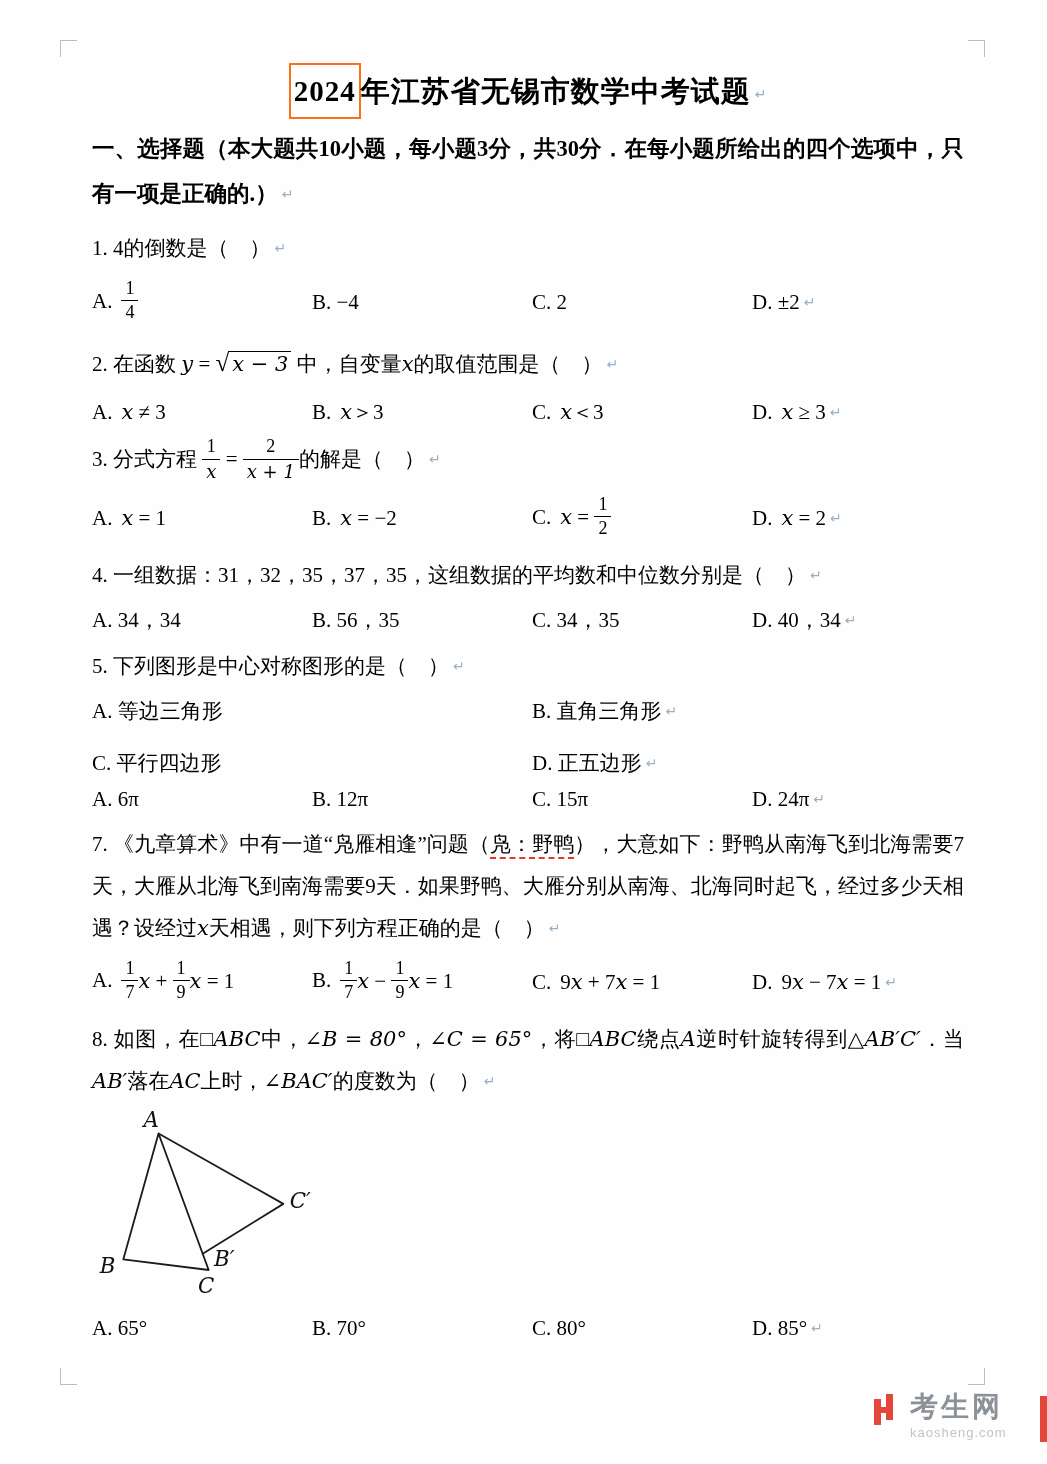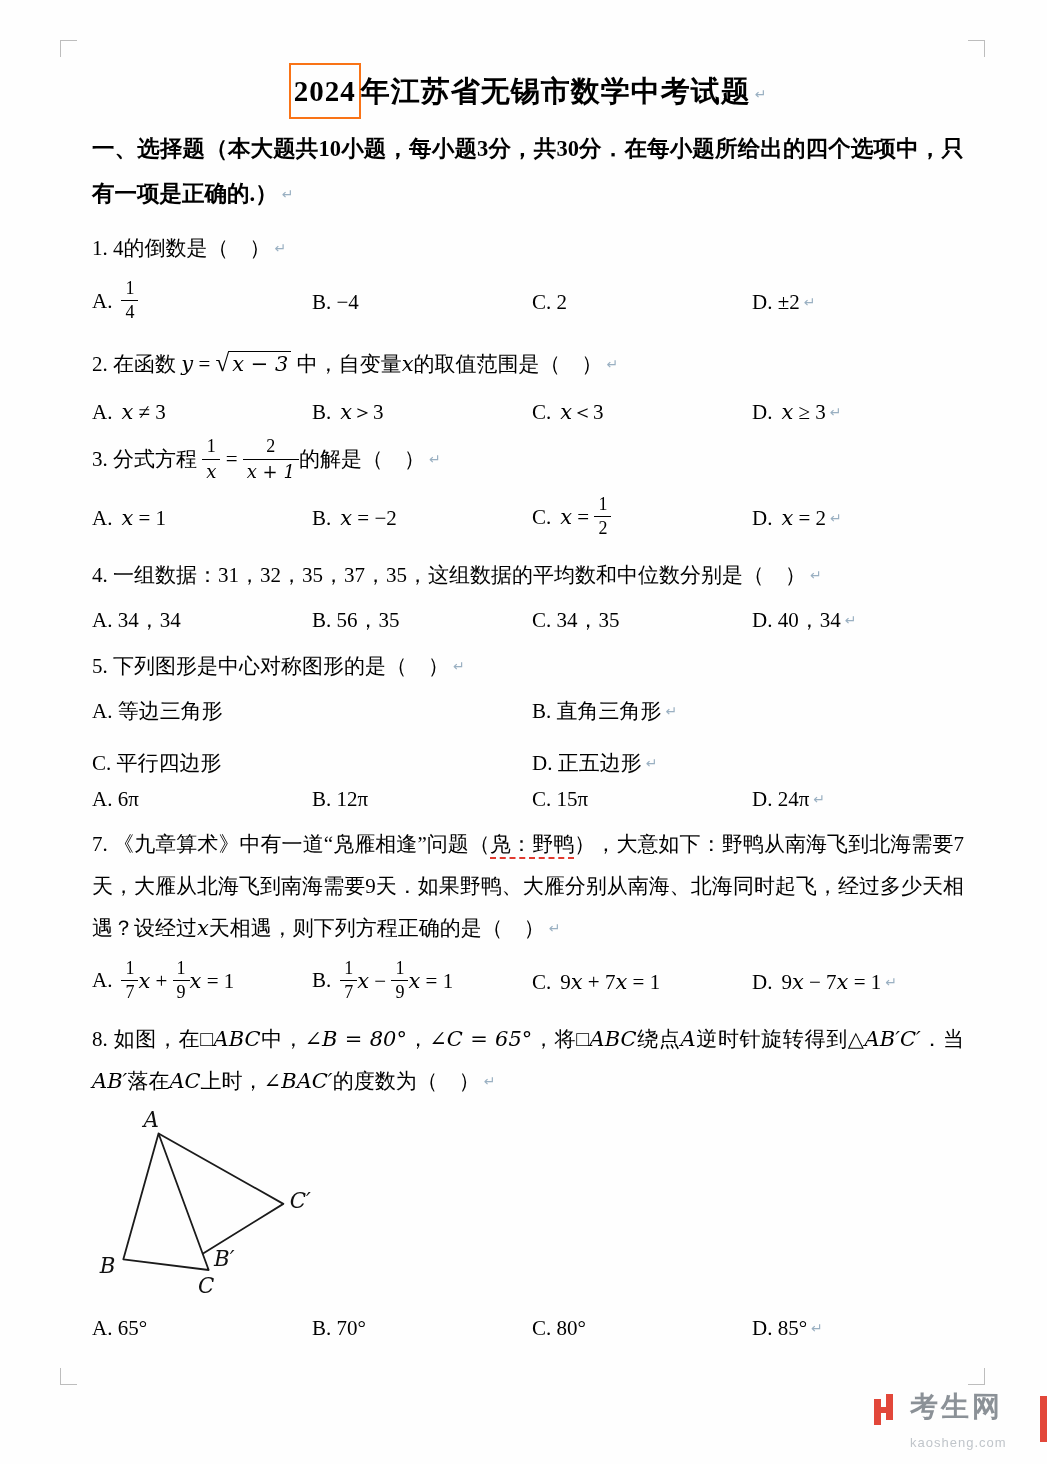--- a/index.html
+++ b/index.html
@@ -52,21 +52,21 @@
   .red-mark { border-bottom: 2.5px dashed #e03a2f; padding-bottom: 1px; }
 
   .fig-wrap { margin: 8px 0 2px 4px; }
   .fig-line { fill: none; stroke: #1b1b1b; stroke-width: 1.7; stroke-linejoin: round; }
   .fig-label { font-family: "DejaVu Serif", serif; font-style: italic; font-size: 20px; fill: #111; }
 
   .watermark { position: absolute; left: 872px; top: 1392px; display: flex; align-items: flex-start; gap: 8px;
                font-family: "Liberation Sans", sans-serif; }
   .wm-text { display: flex; flex-direction: column; }
   .wm-brand { font-size: 28px; font-weight: bold; color: #8b9197; letter-spacing: 3px; line-height: 1.1; }
-  .wm-domain { font-size: 13px; color: #c0c5ca; letter-spacing: 1px; margin-top: 12px; }
+  .wm-domain { font-size: 13px; color: #c0c5ca; letter-spacing: 1px; margin-top: 2px; }
   .wm-edge { position: absolute; right: 0; top: 1396px; width: 7px; height: 46px; background: #e2473a; }
 </style>
 </head>
 <body>
 
 <div class="page">
 
   <div class="crop tl"></div>
   <div class="crop tr"></div>
   <div class="crop bl"></div>

